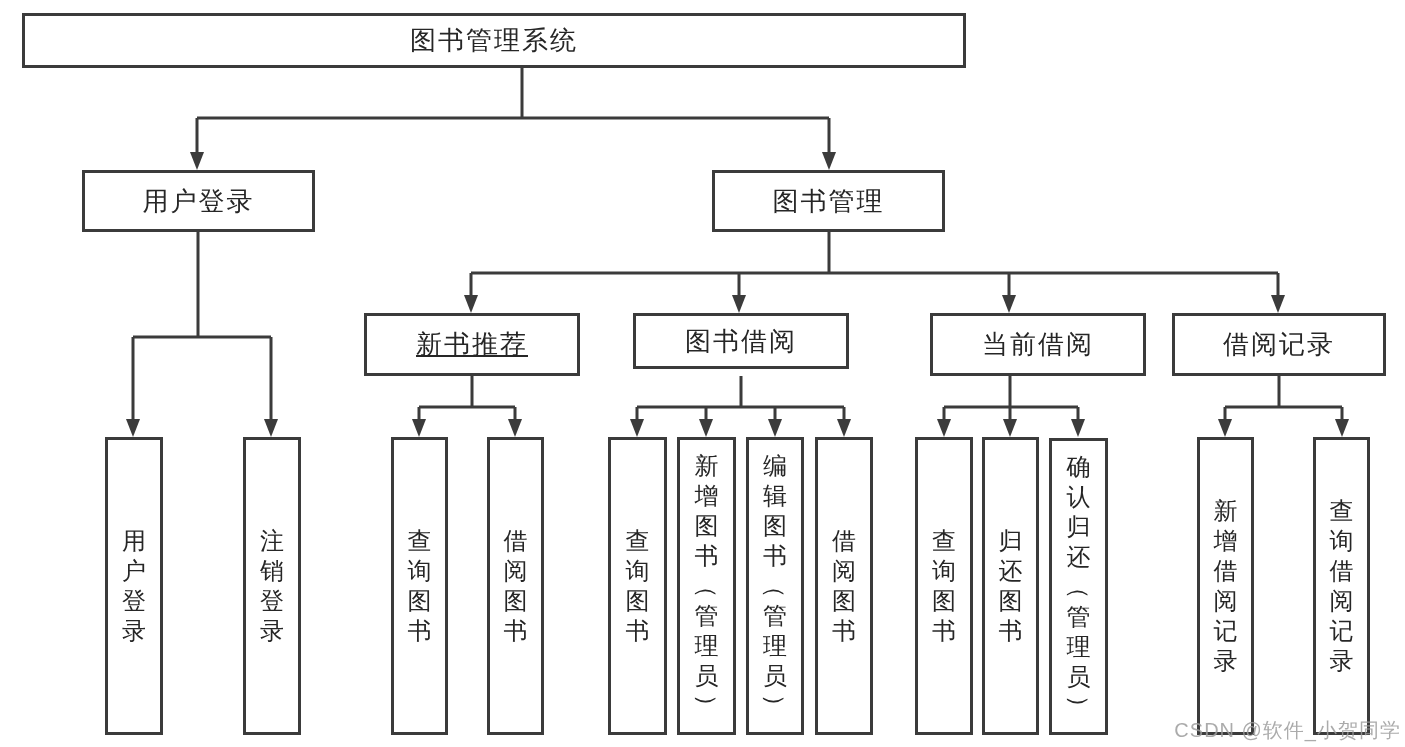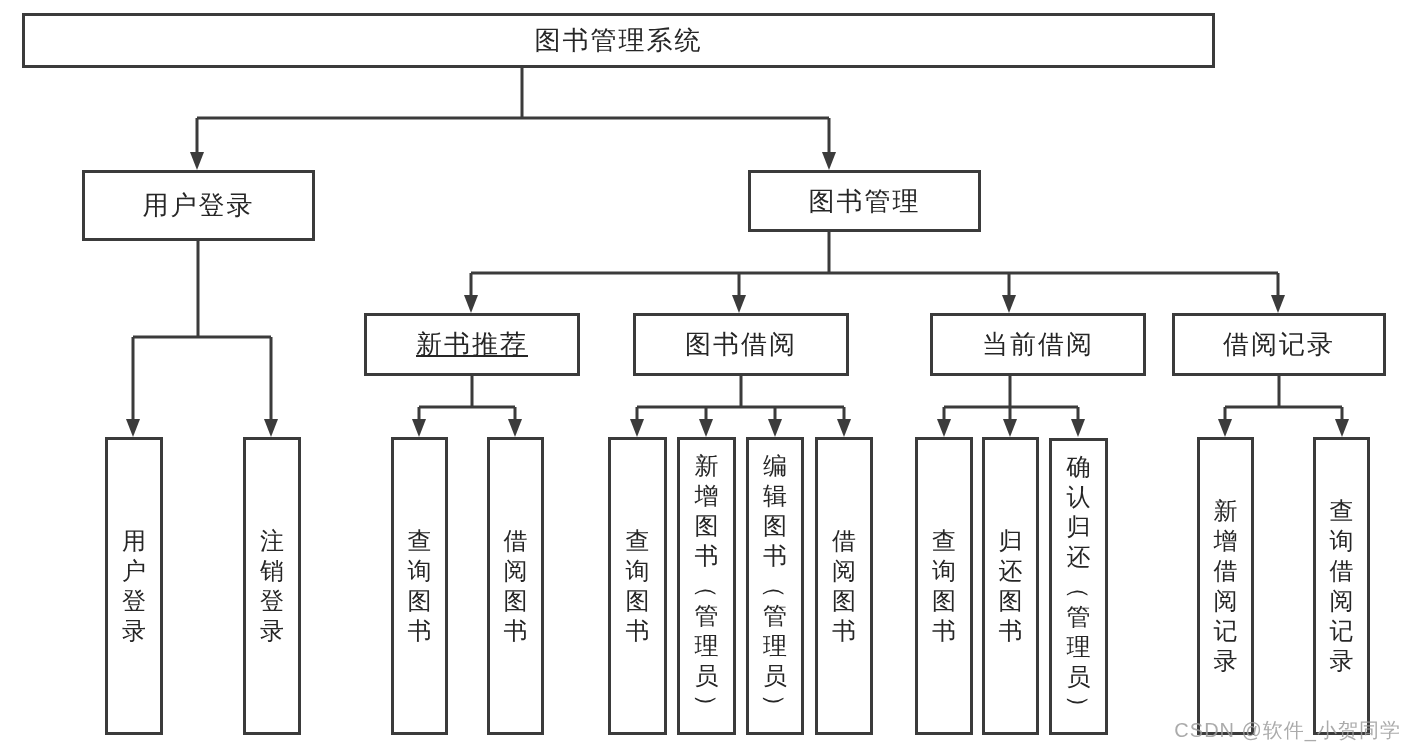--- a/index.html
+++ b/index.html
@@ -68,35 +68,35 @@
       <polygon points="775,437 768,419 782,419"></polygon>
       <polygon points="844,437 837,419 851,419"></polygon>
       <polygon points="944,437 937,419 951,419"></polygon>
       <polygon points="1010,437 1003,419 1017,419"></polygon>
       <polygon points="1078,437 1071,419 1085,419"></polygon>
       <polygon points="1225,437 1218,419 1232,419"></polygon>
       <polygon points="1342,437 1335,419 1349,419"></polygon>
     </g>
   </svg>
 
-  <div class="node" style="left:22px;top:13px;width:1193px;height:55px;">
+  <div class="node" style="left:22px;top:13px;width:944px;height:55px;">
     <span class="hlabel">图书管理系统</span>
   </div>
 
-  <div class="node" style="left:82px;top:170px;width:233px;height:71px;">
+  <div class="node" style="left:82px;top:170px;width:233px;height:62px;">
     <span class="hlabel">用户登录</span>
   </div>
-  <div class="node" style="left:748px;top:170px;width:233px;height:62px;">
+  <div class="node" style="left:712px;top:170px;width:233px;height:62px;">
     <span class="hlabel">图书管理</span>
   </div>
 
   <div class="node" style="left:364px;top:313px;width:216px;height:63px;text-decoration:underline;">
     <span class="hlabel">新书推荐</span>
   </div>
-  <div class="node" style="left:633px;top:313px;width:216px;height:63px;text-align:center;">
+  <div class="node" style="left:633px;top:313px;width:216px;height:56px;text-align:center;">
     <span class="hlabel">图书借阅</span>
   </div>
   <div class="node" style="left:902px;top:313px;width:216px;height:63px;margin-left:28px;">
     <span class="hlabel">当前借阅</span>
   </div>
   <div class="node" style="left:1172px;top:313px;width:214px;height:63px;">
     <span class="hlabel">借阅记录</span>
   </div>
 
   <div class="node vbox" style="left:105px;top:437px;width:58px;height:298px;">

